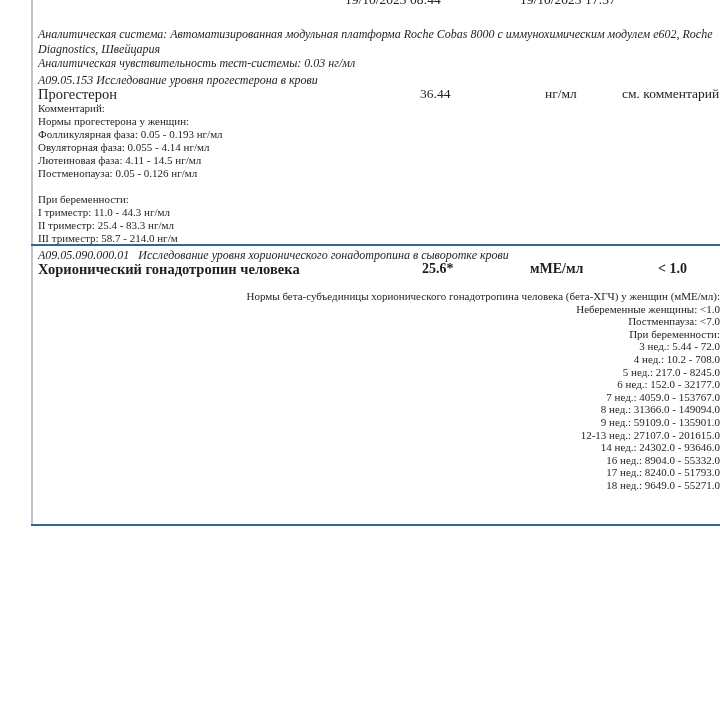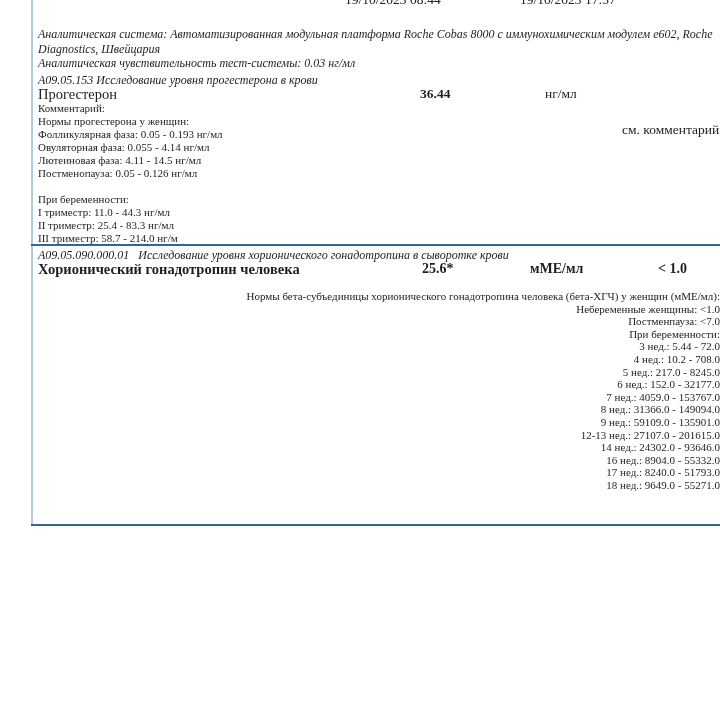--- a/index.html
+++ b/index.html
@@ -47,23 +47,23 @@
   .svc2     { top: 248px; }
 
   
   .result-row { position: absolute; left: 38px; right: 0; height: 17px; font-size: 14px; }
   .prog-row { top: 86px; }
   .hcg-row  { top: 261px; font-weight: bold; }
   .result-row .tname { position: absolute; left: 0; white-space: nowrap; font-size: 14.5px; }
   .result-row .tval, .result-row .tunit, .result-row .tref {
     position: absolute; white-space: nowrap; font-size: 13.5px;
   }
-  .prog-row .tval  { left: 382px; font-weight: bold; }
+  .prog-row .tval  { left: 382px; }
   .prog-row .tunit { left: 507px; }
-  .prog-row .tref  { left: 584px; margin-top: 36px; }
+  .prog-row .tref  { left: 584px; }
   .hcg-row  .tval  { left: 384px; font-size: 14px; }
   .hcg-row  .tunit { left: 492px; font-size: 14px; }
   .hcg-row  .tref  { left: 620px; font-size: 14px; }
 
   
   .comments { position: absolute; left: 38px; right: 0; font-size: 11px; color: #1e1e1e; }
   .prog-comments { top: 102px; }
   .prog-comments .comment-line { line-height: 13px; height: 13px; white-space: nowrap; }
   .hcg-comments  { top: 290px; text-align: right; }
   .hcg-comments .comment-line { line-height: 12.6px; height: 12.6px; white-space: nowrap; }

